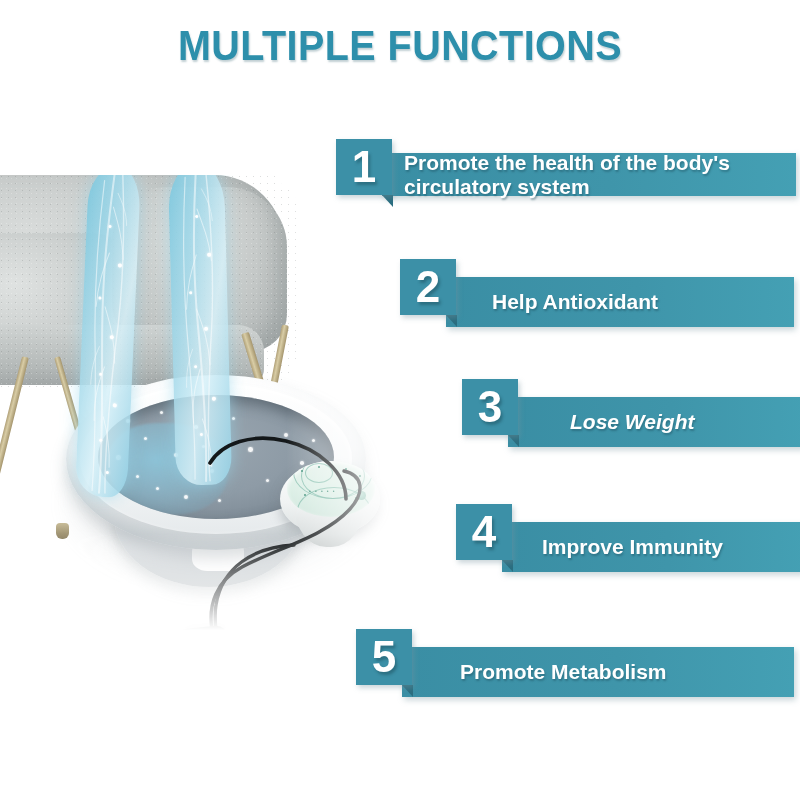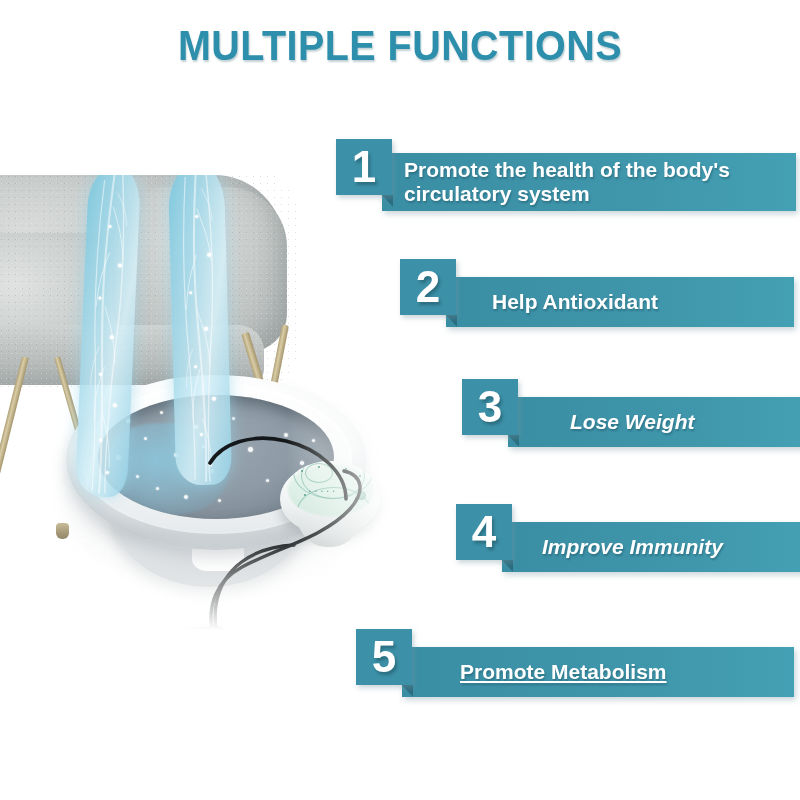--- a/index.html
+++ b/index.html
@@ -337,38 +337,38 @@
     color: #ffffff;
     font-size: 21px;
     font-weight: bold;
     line-height: 1.12;
     text-shadow: 1px 2px 2px rgba(25,70,85,0.40);
     user-select: none;
   }
 
   
   .frow.r1 { left: 336px; top: 139px; }
-  .frow.r1 .fbar  { width: 414px; height: 58px; top: 14px; }
+  .frow.r1 .fbar  { width: 414px; height: 43px; top: 14px; }
   .frow.r1 .flabel{ padding-left: 22px; }
 
   .frow.r2 { left: 400px; top: 259px; }
   .frow.r2 .fbar  { width: 348px; align-items: center; }
   .frow.r2 .flabel{ padding-left: 46px; }
 
   .frow.r3 { left: 462px; top: 379px; }
   .frow.r3 .fbar  { width: 296px; }
   .frow.r3 .flabel{ padding-left: 62px; font-style: italic; }
 
   .frow.r4 { left: 456px; top: 504px; }
   .frow.r4 .fbar  { width: 302px; }
-  .frow.r4 .flabel{ padding-left: 40px; font-style: italic; }
+  .frow.r4 .flabel{ padding-left: 40px; }
 
   .frow.r5 { left: 356px; top: 629px; }
   .frow.r5 .fbar  { width: 392px; }
-  .frow.r5 .flabel{ padding-left: 58px; text-decoration: underline; }
+  .frow.r5 .flabel{ padding-left: 58px; }
 </style>
 </head>
 <body>
 
 <div id="poster">
 
   <div class="title">MULTIPLE FUNCTIONS</div>
 
   <div class="photo">
     <div class="photo-mask">

